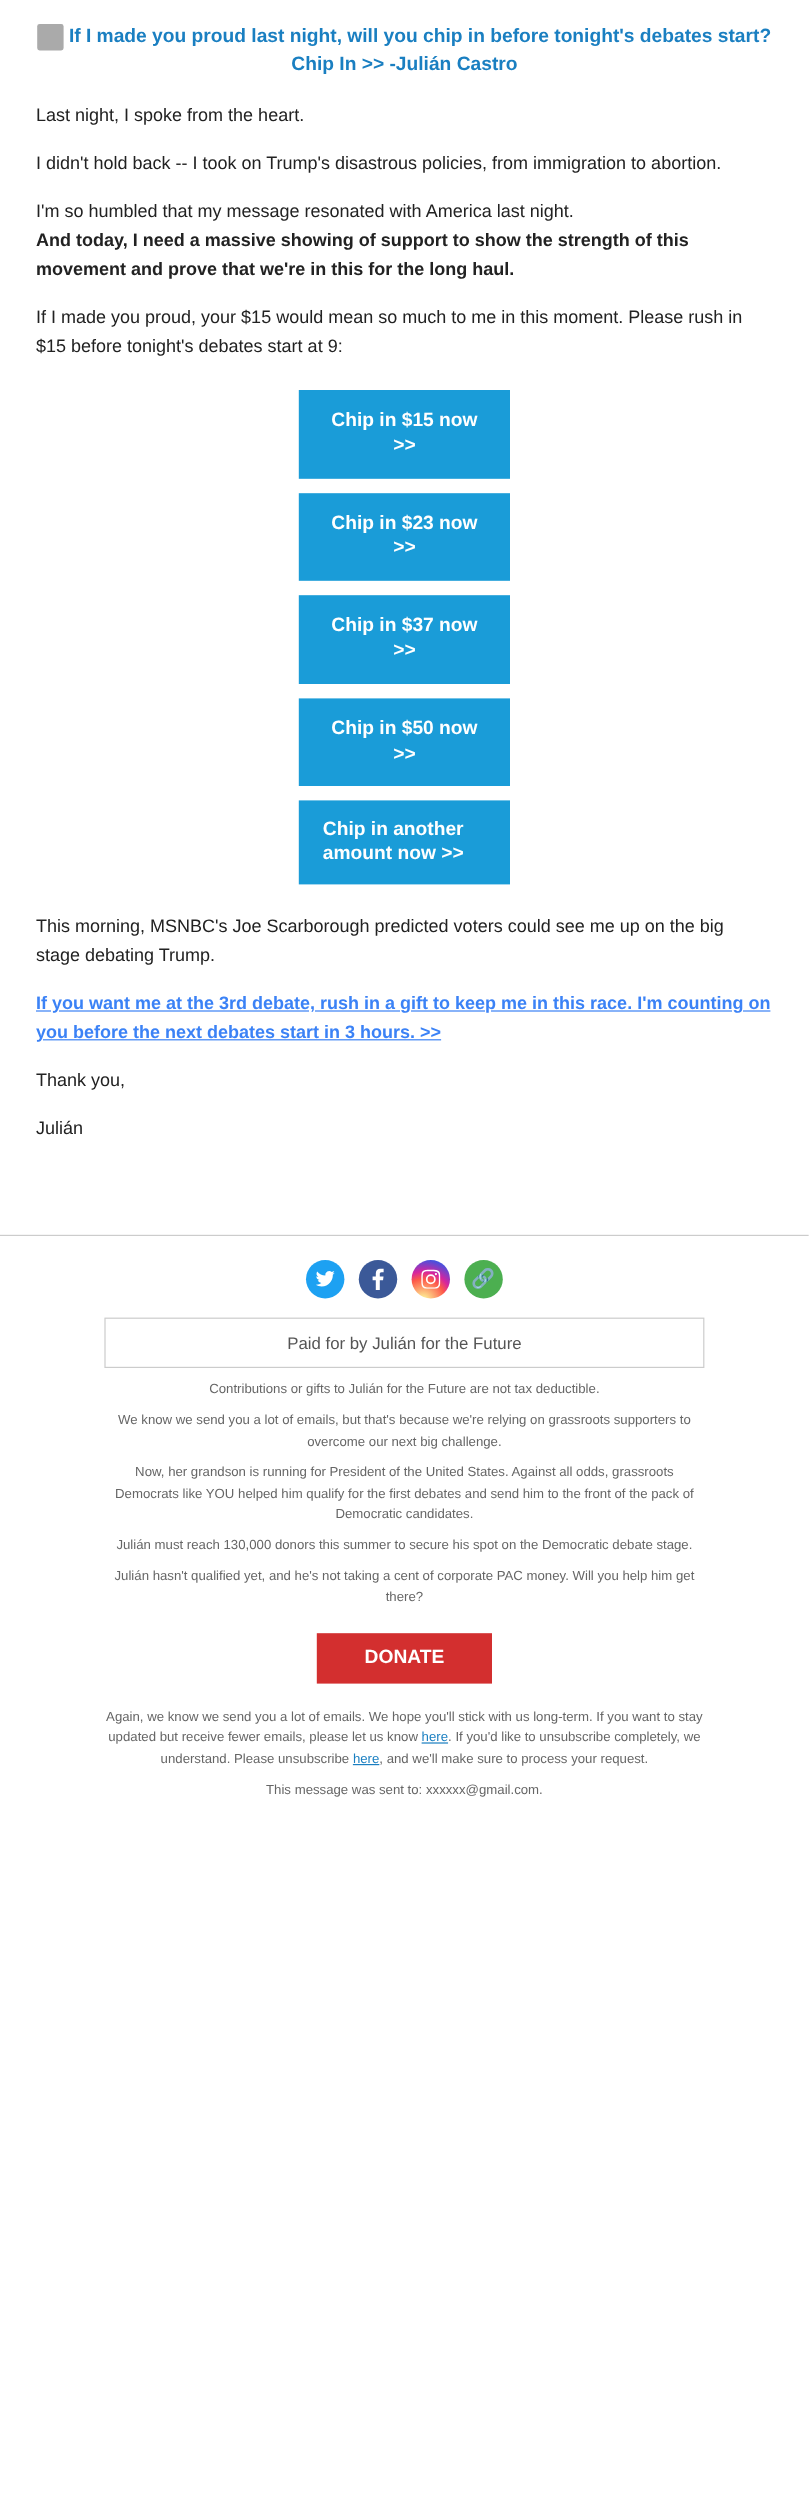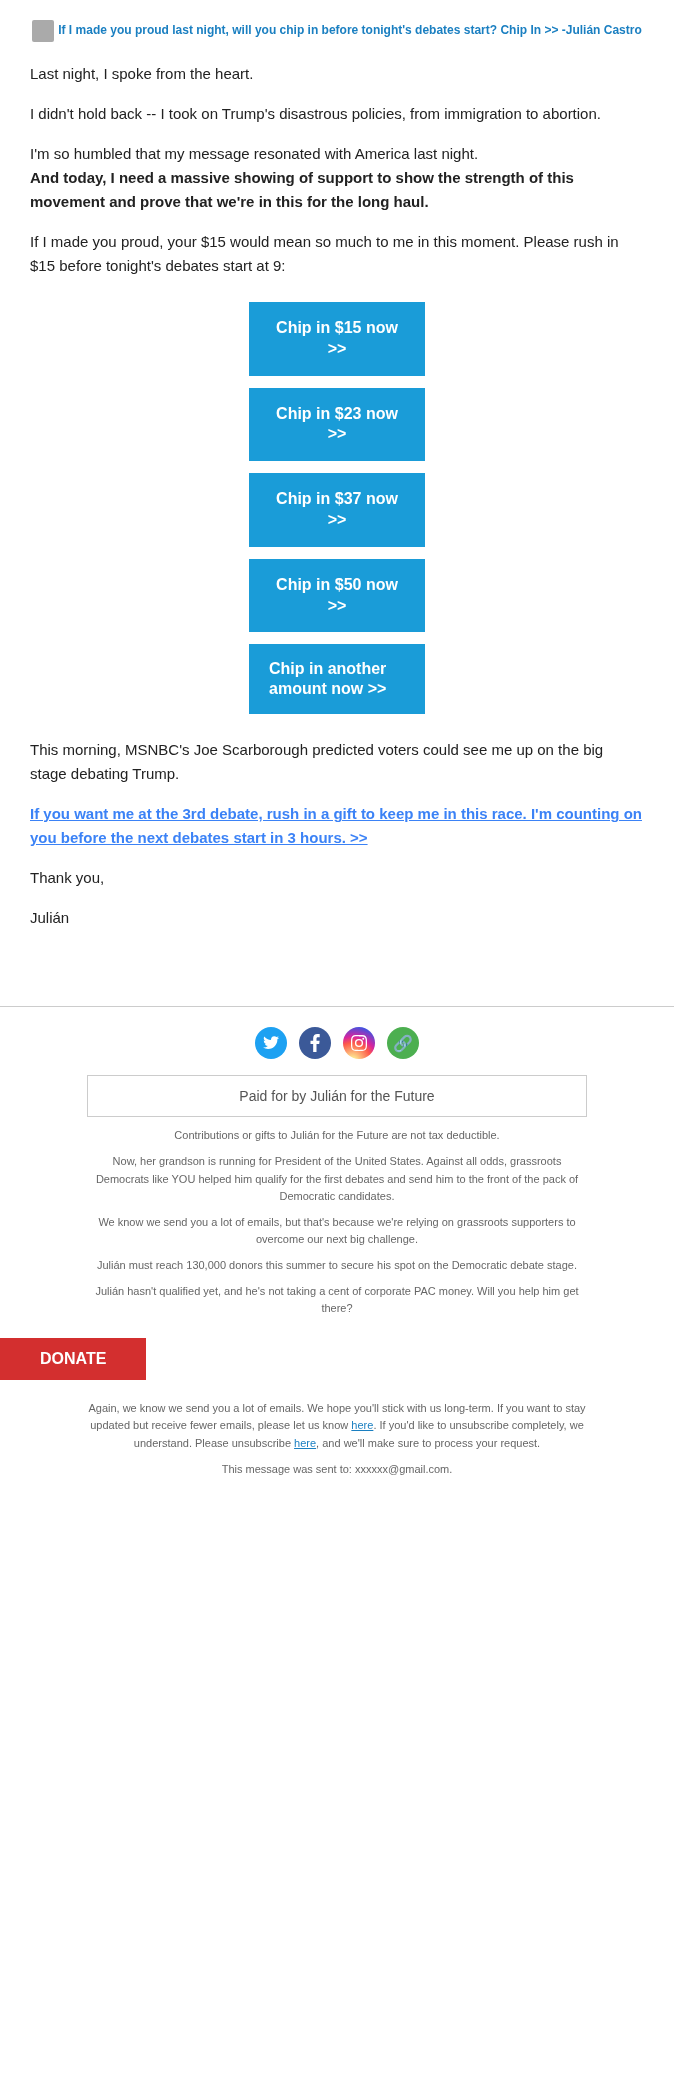--- a/index.html
+++ b/index.html
@@ -11,21 +11,21 @@
       max-width: 674px;
       margin: 0 auto;
     }
     .email-container {
       padding: 20px 30px;
     }
     .header-link {
       display: block;
       text-align: center;
       color: #1a7fc1;
-      font-size: 12px;
+      font-size: 16px;
       font-weight: bold;
       text-decoration: none;
       margin-bottom: 20px;
       line-height: 1.4;
     }
     .body-text {
       margin-bottom: 16px;
       line-height: 1.6;
       color: #222;
     }
@@ -171,27 +171,27 @@
     </a>
     <a href="#" class="social-icon link-icon" style="font-size:16px;">🔗</a>
   </div>
 
   <div class="paid-for-box">
     <span>Paid for by Julián for the Future</span>
   </div>
 
   <div class="footer-small-text">
     <p style="margin-bottom:8px;">Contributions or gifts to Julián for the Future are not tax deductible.</p>
+    <p style="margin-bottom:8px;">We know we send you a lot of emails, but that's because we're relying on grassroots supporters to overcome our next big challenge.</p>
     <p style="margin-bottom:8px;">Now, her grandson is running for President of the United States. Against all odds, grassroots Democrats like YOU helped him qualify for the first debates and send him to the front of the pack of Democratic candidates.</p>
-    <p style="margin-bottom:8px;">We know we send you a lot of emails, but that's because we're relying on grassroots supporters to overcome our next big challenge.</p>
     <p style="margin-bottom:8px;">Julián must reach 130,000 donors this summer to secure his spot on the Democratic debate stage.</p>
     <p style="margin-bottom:8px;">Julián hasn't qualified yet, and he's not taking a cent of corporate PAC money. Will you help him get there?</p>
   </div>
 
-  <div style="text-align:left; margin: 10px 0;">
+  <div style="text-align:center; margin: 10px 0;">
     <a href="#" class="donate-button">DONATE</a>
   </div>
 
   <div class="footer-small-text" style="margin-top:10px;">
     <p>
       <span>Again, we know we send you a lot of emails. We hope you'll stick with us long-term. If you want to stay updated but receive fewer emails, please let us know</span>
       <a href="#" class="footer-link">here</a><span>. If you'd like to unsubscribe completely, we understand. Please unsubscribe</span>
       <a href="#" class="footer-link">here</a><span>, and we'll make sure to process your request.</span>
     </p>
     <p style="margin-top:8px;">This message was sent to: xxxxxx@gmail.com.</p>

